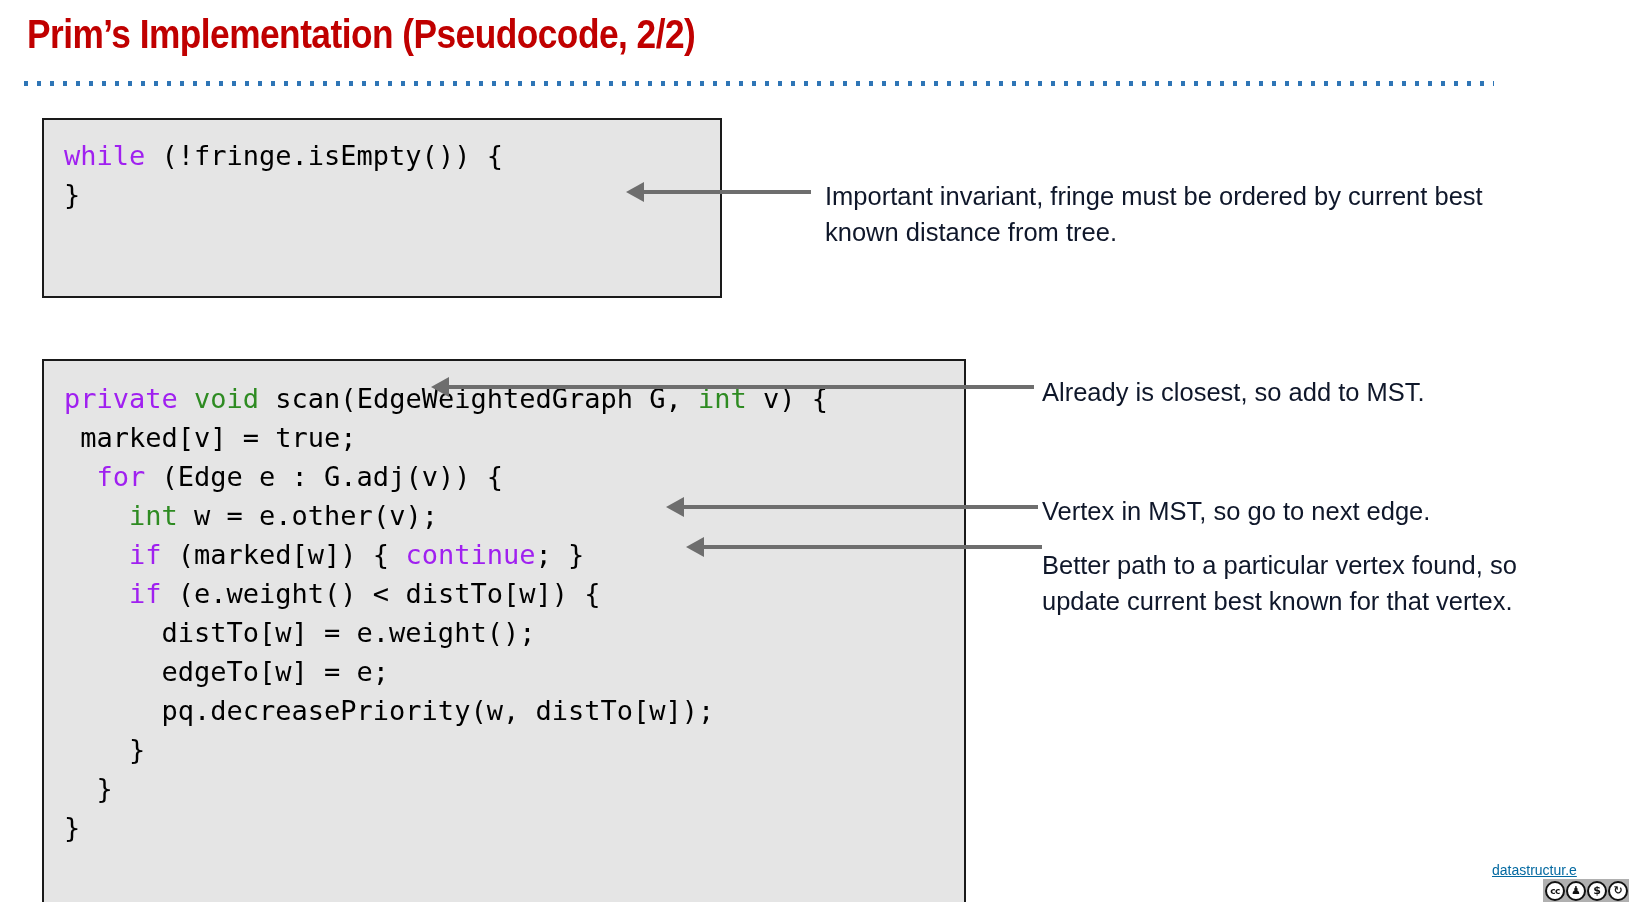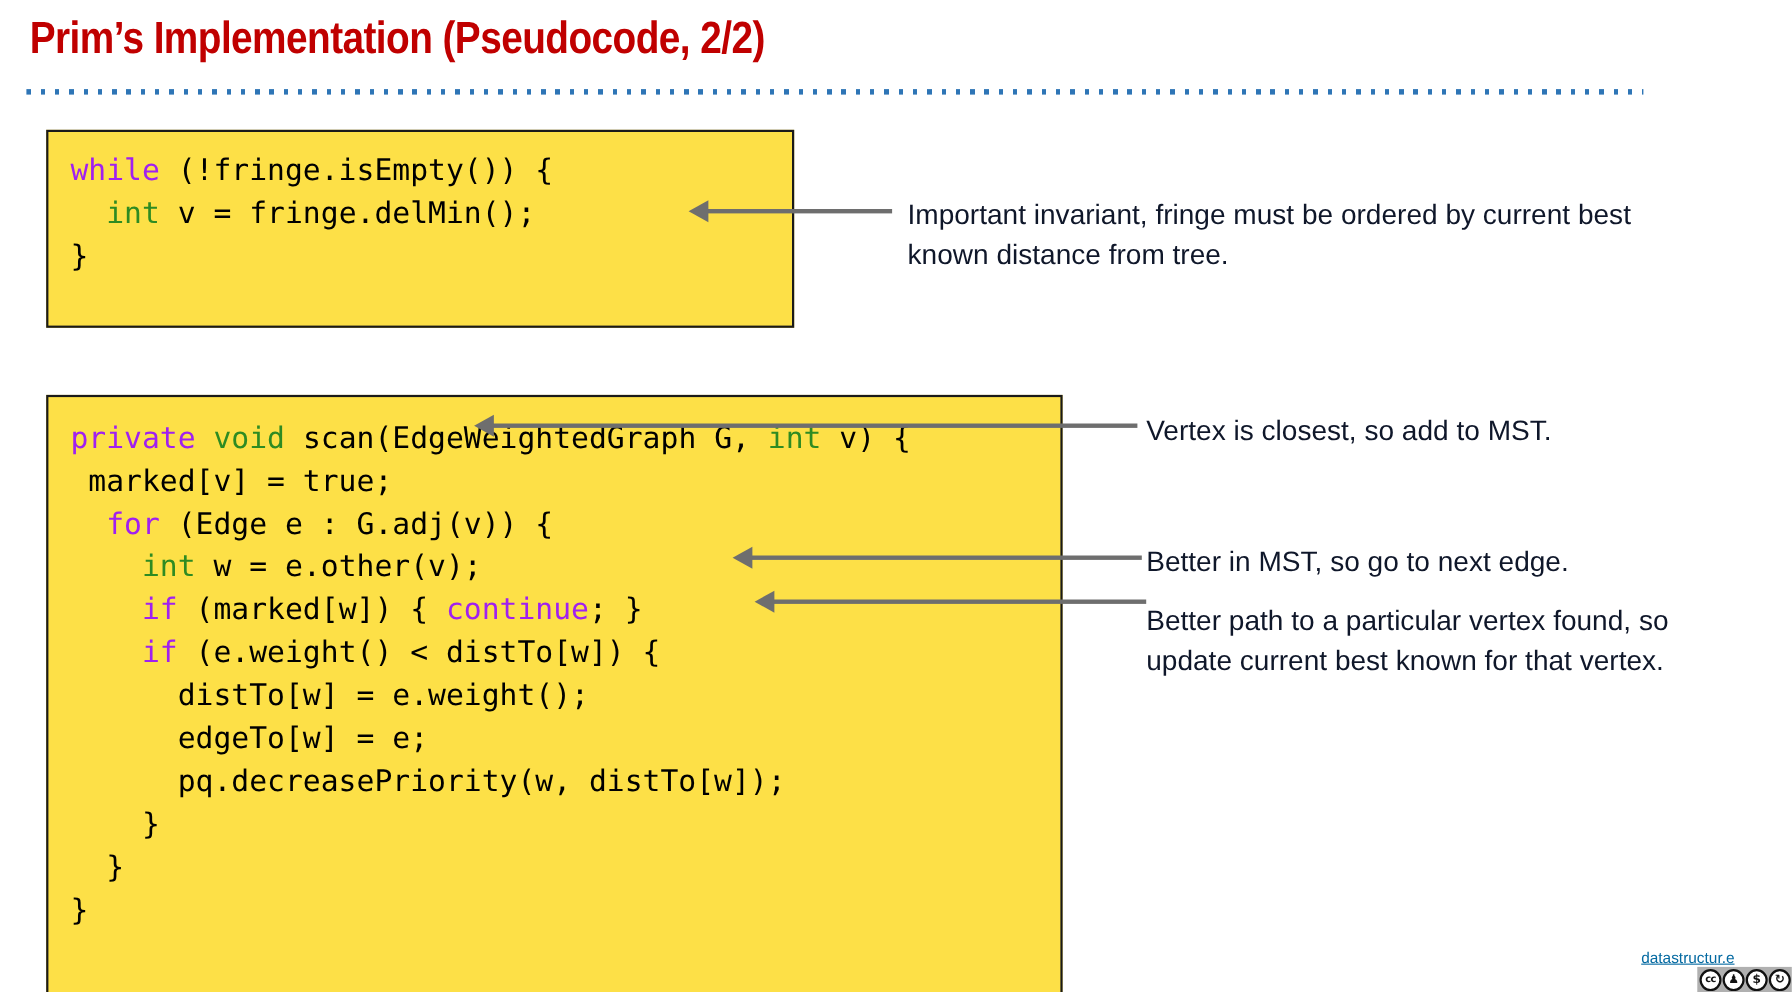--- a/index.html
+++ b/index.html
@@ -39,21 +39,21 @@
     height: 5px;
     background-image: repeating-linear-gradient(
         to right,
         #2E75B6 0px, #2E75B6 4px,
         rgba(0,0,0,0) 4px, rgba(0,0,0,0) 13px);
   }
 
   
   .code-box {
     position: absolute;
-    background: #fde047;
+    background: #e5e5e5;
     border: 2px solid #1A1A1A;
     box-sizing: border-box;
     font-family: "DejaVu Sans Mono", "Liberation Mono", monospace;
     color: #000000;
     white-space: pre;
     overflow: hidden;
   }
   #code-box-1 {
     left: 42px;
     top: 118px;
@@ -159,34 +159,34 @@
   }
   .cc-icon.small-text { font-size: 9px; letter-spacing: -0.5px; }
 </style>
 </head>
 <body>
 
 <div id="slide-title">Prim’s Implementation (Pseudocode, 2/2)</div>
 
 <div id="title-divider"></div>
 
-<div id="code-box-1" class="code-box"><span class="code-line"><span class="kw">while</span><span> (!fringe.isEmpty()) {</span></span><span class="code-line"><span>  </span><span class="typ">int</span><span> v = fringe.delMin();</span></span><span class="code-line"><span>}</span></span></div>
+<div id="code-box-1" class="code-box"><span class="code-line"><span class="kw">while</span><span> (!fringe.isEmpty()) {</span></span><span class="code-line"><span>}</span></span></div>
 
 <div id="code-box-2" class="code-box"><span class="code-line"><span class="kw">private</span><span> </span><span class="typ">void</span><span> scan(EdgeWeightedGraph G, </span><span class="typ">int</span><span> v) {</span></span><span class="code-line"><span> marked[v] = true;</span></span><span class="code-line"><span>  </span><span class="kw">for</span><span> (Edge e : G.adj(v)) {</span></span><span class="code-line"><span>    </span><span class="typ">int</span><span> w = e.other(v);</span></span><span class="code-line"><span>    </span><span class="kw">if</span><span> (marked[w]) { </span><span class="kw">continue</span><span>; }</span></span><span class="code-line"><span>    </span><span class="kw">if</span><span> (e.weight() &lt; distTo[w]) {</span></span><span class="code-line"><span>      distTo[w] = e.weight();</span></span><span class="code-line"><span>      edgeTo[w] = e;</span></span><span class="code-line"><span>      pq.decreasePriority(w, distTo[w]);</span></span><span class="code-line"><span>    }</span></span><span class="code-line"><span>  }</span></span><span class="code-line"><span>}</span></span></div>
 
 <div id="arrow-1" class="arrow"></div>
 <div id="arrow-2" class="arrow"></div>
 <div id="arrow-3" class="arrow"></div>
 <div id="arrow-4" class="arrow"></div>
 
 <div id="annotation-1" class="annotation">Important invariant, fringe must be ordered by current best known distance from tree.</div>
 
-<div id="annotation-2" class="annotation">Vertex is closest, so add to MST.</div>
+<div id="annotation-2" class="annotation">Already is closest, so add to MST.</div>
 
-<div id="annotation-3" class="annotation">Better in MST, so go to next edge.</div>
+<div id="annotation-3" class="annotation">Vertex in MST, so go to next edge.</div>
 
 <div id="annotation-4" class="annotation">Better path to a particular vertex found, so update current best known for that vertex.</div>
 
 <a id="footer-link" href="#">datastructur.e</a>
 
 <div id="cc-badge">
   <span class="cc-icon small-text">cc</span>
   <span class="cc-icon">♟</span>
   <span class="cc-icon">$</span>
   <span class="cc-icon">↻</span>

